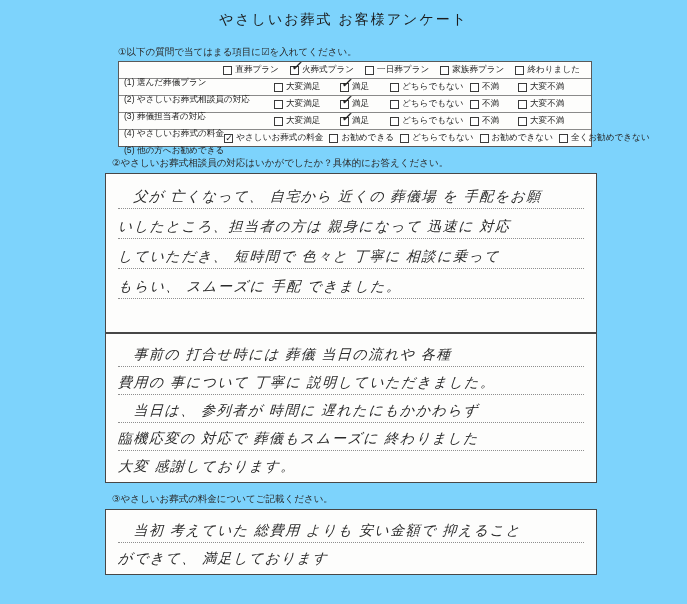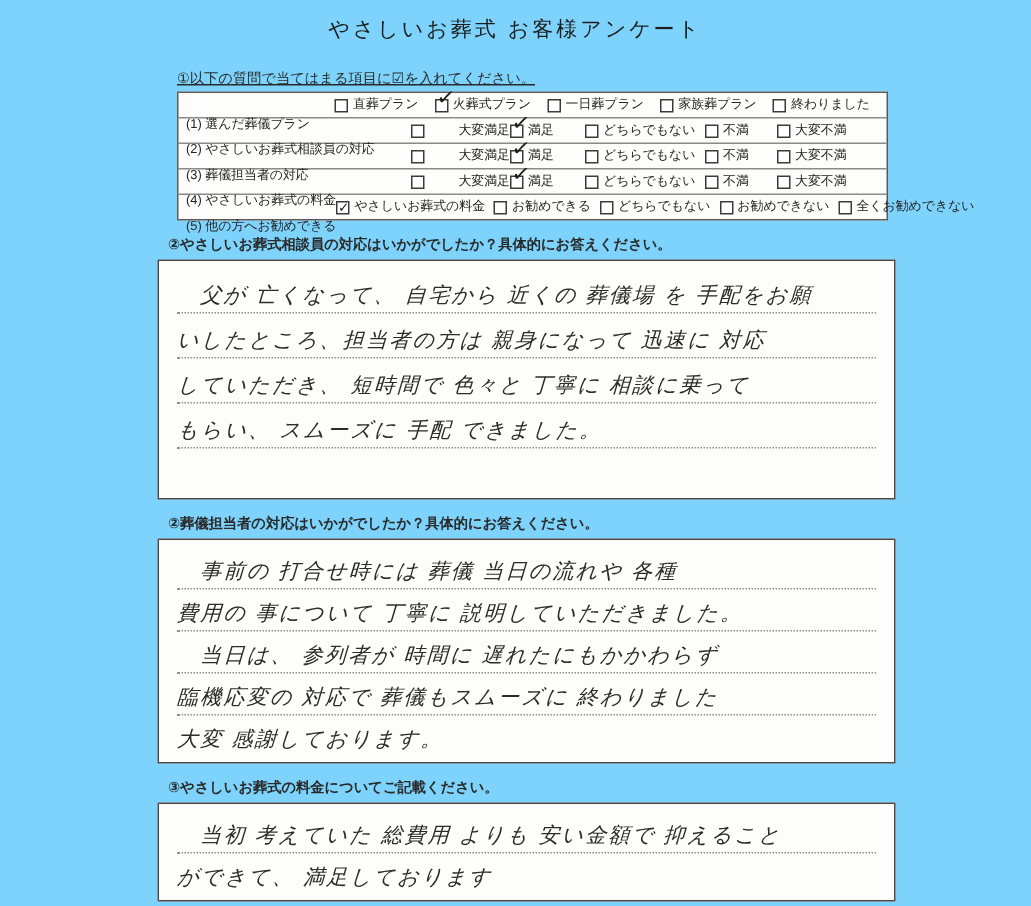--- a/index.html
+++ b/index.html
@@ -18,21 +18,20 @@
     padding-top:11px;
     text-align:center;
     font-size:14px;
     letter-spacing:2px;
     color:#1c1c1c;
   }
   .instruction{
     margin:17px 0 2px 118px;
     font-size:9.5px;
     color:#2a2a2a;
-    text-decoration:underline;
   }
   .check-table{
     margin-left:118px;
     width:472px;
     border:1px solid #5a5a5a;
     background:#fdfdfc;
   }
   .row{
     display:flex;
     align-items:center;
@@ -67,32 +66,31 @@
     font-size:15px;line-height:1;
     color:#1d1d1d;
     transform:rotate(7deg);
     font-weight:bold;
     pointer-events:none;
   }
   .row-rec .tick{
     font-size:9px;top:-1px;left:0;transform:none;
   }
   
-  .row-sat .opt:nth-child(1){width:66px;justify-content:space-between;}
+  .row-sat .opt:nth-child(1){width:66px;}
   .row-sat .opt:nth-child(2){width:50px;}
   .row-sat .opt:nth-child(3){width:80px;}
   .row-sat .opt:nth-child(4){width:48px;}
   .row-plan .opt{margin-right:11px;}
   .row-rec .opt{margin-right:6px;}
 
   .section-label{
     margin:10px 0 3px 112px;
     font-size:9.5px;
     color:#2a2a2a;
-    font-weight:bold;
   }
   .write-box{
     margin-left:105px;
     width:466px;
     border:1.5px solid #474747;
     padding:5px 12px 4px 12px;
     background:#fdfdfc;
   }
   .hand-line{
     display:flex;align-items:flex-end;
@@ -267,21 +265,20 @@
         <div class="hand-line">
           <span class="hand">していただき、 短時間で 色々と 丁寧に 相談に乗って</span>
         </div>
         <div class="hand-line">
           <span class="hand">もらい、 スムーズに 手配 できました。</span>
         </div>
         <div class="hand-line">
           <span class="hand"></span>
         </div>
       </div>
-      <div class="section-label">②葬儀担当者の対応はいかがでしたか？具体的にお答えください。</div>
       <div class="write-box sec-1">
         <div class="hand-line">
           <span class="hand">　事前の 打合せ時には 葬儀 当日の流れや 各種</span>
         </div>
         <div class="hand-line">
           <span class="hand">費用の 事について 丁寧に 説明していただきました。</span>
         </div>
         <div class="hand-line">
           <span class="hand">　当日は、 参列者が 時間に 遅れたにもかかわらず</span>
         </div>

